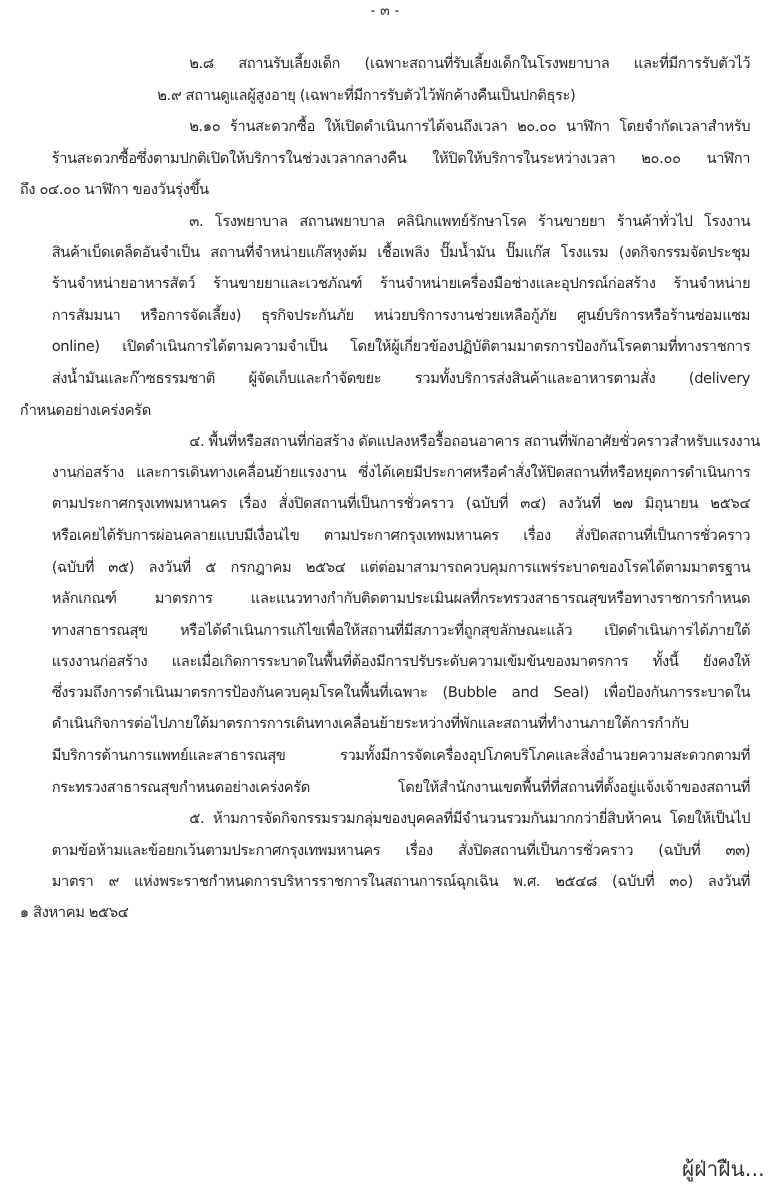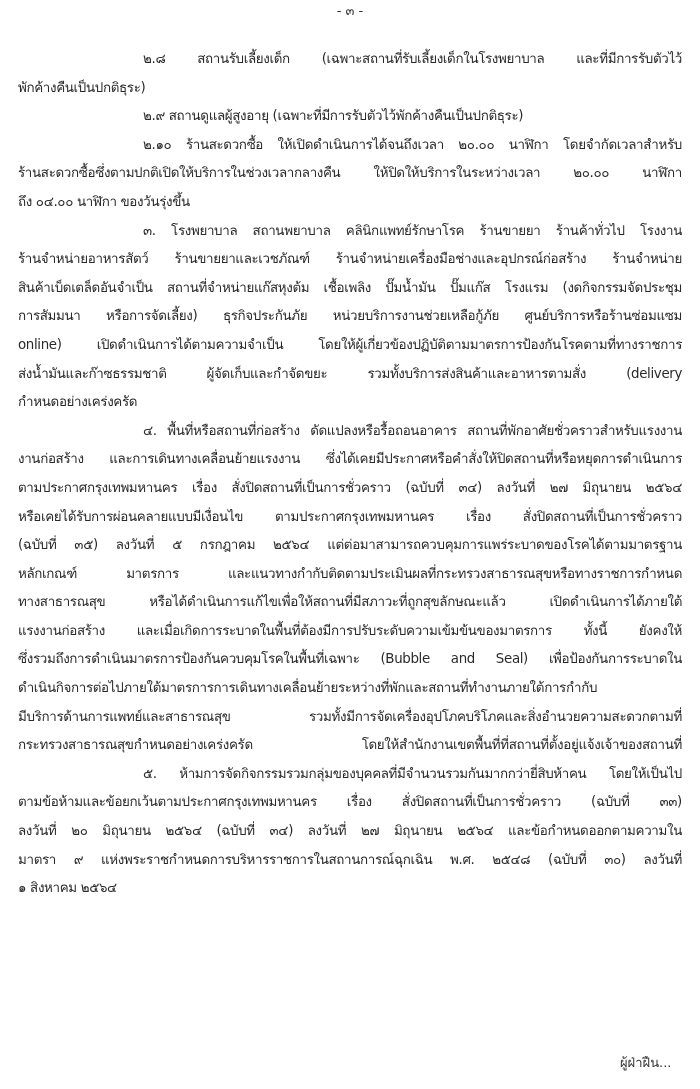--- a/index.html
+++ b/index.html
@@ -35,74 +35,73 @@
       height: 28.6px;
       line-height: 28.6px;
       font-size: 13.4px;
       white-space: nowrap;
       overflow: visible;
       letter-spacing: -0.35px;
     }
     .line.justify {
       text-align: justify;
       text-align-last: justify;
+      margin-left: 29px;
     }
     .line.indent {
       padding-left: 125px;
     }
     .line.last {
       text-align: left;
       text-align-last: left;
     }
     .footer-continue {
       position: absolute;
       top: 1053px;
       left: 620px;
-      font-size: 13px;
+      font-size: 19px;
       line-height: 20px;
       color: #333;
     }
   </style>
 </head>
 <body>
 
 <div class="page-number">- ๓ -</div>
 
 <div class="doc-body">
 
   <div class="line indent justify">๒.๘  สถานรับเลี้ยงเด็ก (เฉพาะสถานที่รับเลี้ยงเด็กในโรงพยาบาล และที่มีการรับตัวไว้</div>
-  <div class="line last">พักค้างคืนเป็นปกติธุระ)</div>
 
   <div class="line indent last">๒.๙  สถานดูแลผู้สูงอายุ (เฉพาะที่มีการรับตัวไว้พักค้างคืนเป็นปกติธุระ)</div>
 
   <div class="line indent justify">๒.๑๐ ร้านสะดวกซื้อ ให้เปิดดำเนินการได้จนถึงเวลา ๒๐.๐๐ นาฬิกา โดยจำกัดเวลาสำหรับ</div>
   <div class="line justify">ร้านสะดวกซื้อซึ่งตามปกติเปิดให้บริการในช่วงเวลากลางคืน ให้ปิดให้บริการในระหว่างเวลา ๒๐.๐๐ นาฬิกา</div>
   <div class="line last">ถึง ๐๔.๐๐ นาฬิกา ของวันรุ่งขึ้น</div>
 
   <div class="line indent justify">๓. โรงพยาบาล สถานพยาบาล คลินิกแพทย์รักษาโรค ร้านขายยา ร้านค้าทั่วไป โรงงาน</div>
+  <div class="line justify">สินค้าเบ็ดเตล็ดอันจำเป็น สถานที่จำหน่ายแก๊สหุงต้ม เชื้อเพลิง ปั๊มน้ำมัน ปั๊มแก๊ส โรงแรม (งดกิจกรรมจัดประชุม</div>
   <div class="line justify">ร้านจำหน่ายอาหารสัตว์ ร้านขายยาและเวชภัณฑ์ ร้านจำหน่ายเครื่องมือช่างและอุปกรณ์ก่อสร้าง ร้านจำหน่าย</div>
-  <div class="line justify">สินค้าเบ็ดเตล็ดอันจำเป็น สถานที่จำหน่ายแก๊สหุงต้ม เชื้อเพลิง ปั๊มน้ำมัน ปั๊มแก๊ส โรงแรม (งดกิจกรรมจัดประชุม</div>
   <div class="line justify">การสัมมนา หรือการจัดเลี้ยง) ธุรกิจประกันภัย หน่วยบริการงานช่วยเหลือกู้ภัย ศูนย์บริการหรือร้านซ่อมแซม</div>
   <div class="line justify">online) เปิดดำเนินการได้ตามความจำเป็น โดยให้ผู้เกี่ยวข้องปฏิบัติตามมาตรการป้องกันโรคตามที่ทางราชการ</div>
   <div class="line justify">ส่งน้ำมันและก๊าซธรรมชาติ ผู้จัดเก็บและกำจัดขยะ รวมทั้งบริการส่งสินค้าและอาหารตามสั่ง (delivery</div>
   <div class="line last">กำหนดอย่างเคร่งครัด</div>
 
   <div class="line indent justify">๔. พื้นที่หรือสถานที่ก่อสร้าง ดัดแปลงหรือรื้อถอนอาคาร สถานที่พักอาศัยชั่วคราวสำหรับแรงงาน</div>
   <div class="line justify">งานก่อสร้าง และการเดินทางเคลื่อนย้ายแรงงาน ซึ่งได้เคยมีประกาศหรือคำสั่งให้ปิดสถานที่หรือหยุดการดำเนินการ</div>
   <div class="line justify">ตามประกาศกรุงเทพมหานคร เรื่อง สั่งปิดสถานที่เป็นการชั่วคราว (ฉบับที่ ๓๔) ลงวันที่ ๒๗ มิถุนายน ๒๕๖๔</div>
   <div class="line justify">หรือเคยได้รับการผ่อนคลายแบบมีเงื่อนไข ตามประกาศกรุงเทพมหานคร เรื่อง สั่งปิดสถานที่เป็นการชั่วคราว</div>
   <div class="line justify">(ฉบับที่ ๓๕) ลงวันที่ ๕ กรกฎาคม ๒๕๖๔ แต่ต่อมาสามารถควบคุมการแพร่ระบาดของโรคได้ตามมาตรฐาน</div>
   <div class="line justify">หลักเกณฑ์ มาตรการ และแนวทางกำกับติดตามประเมินผลที่กระทรวงสาธารณสุขหรือทางราชการกำหนด</div>
   <div class="line justify">ทางสาธารณสุข หรือได้ดำเนินการแก้ไขเพื่อให้สถานที่มีสภาวะที่ถูกสุขลักษณะแล้ว เปิดดำเนินการได้ภายใต้</div>
   <div class="line justify">แรงงานก่อสร้าง และเมื่อเกิดการระบาดในพื้นที่ต้องมีการปรับระดับความเข้มข้นของมาตรการ ทั้งนี้ ยังคงให้</div>
   <div class="line justify">ซึ่งรวมถึงการดำเนินมาตรการป้องกันควบคุมโรคในพื้นที่เฉพาะ (Bubble and Seal) เพื่อป้องกันการระบาดใน</div>
   <div class="line justify">ดำเนินกิจการต่อไปภายใต้มาตรการการเดินทางเคลื่อนย้ายระหว่างที่พักและสถานที่ทำงานภายใต้การกำกับ</div>
   <div class="line justify">มีบริการด้านการแพทย์และสาธารณสุข รวมทั้งมีการจัดเครื่องอุปโภคบริโภคและสิ่งอำนวยความสะดวกตามที่</div>
   <div class="line justify">กระทรวงสาธารณสุขกำหนดอย่างเคร่งครัด โดยให้สำนักงานเขตพื้นที่ที่สถานที่ตั้งอยู่แจ้งเจ้าของสถานที่</div>
 
   <div class="line indent justify">๕. ห้ามการจัดกิจกรรมรวมกลุ่มของบุคคลที่มีจำนวนรวมกันมากกว่ายี่สิบห้าคน โดยให้เป็นไป</div>
   <div class="line justify">ตามข้อห้ามและข้อยกเว้นตามประกาศกรุงเทพมหานคร เรื่อง สั่งปิดสถานที่เป็นการชั่วคราว (ฉบับที่ ๓๓)</div>
-  <div class="line justify">ลงวันที่ ๒๐ มิถุนายน ๒๕๖๔ (ฉบับที่ ๓๔) ลงวันที่ ๒๗ มิถุนายน ๒๕๖๔ และข้อกำหนดออกตามความใน</div>
   <div class="line justify">มาตรา ๙ แห่งพระราชกำหนดการบริหารราชการในสถานการณ์ฉุกเฉิน พ.ศ. ๒๕๔๘ (ฉบับที่ ๓๐) ลงวันที่</div>
   <div class="line last">๑ สิงหาคม ๒๕๖๔</div>
 </div>
 
 <div class="footer-continue">ผู้ฝ่าฝืน...</div>
 
 </body></html>

